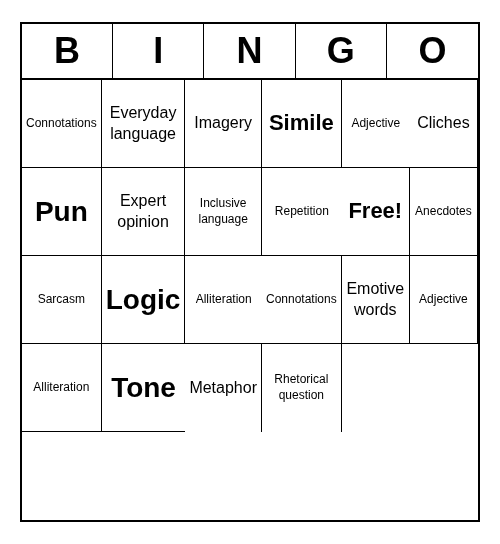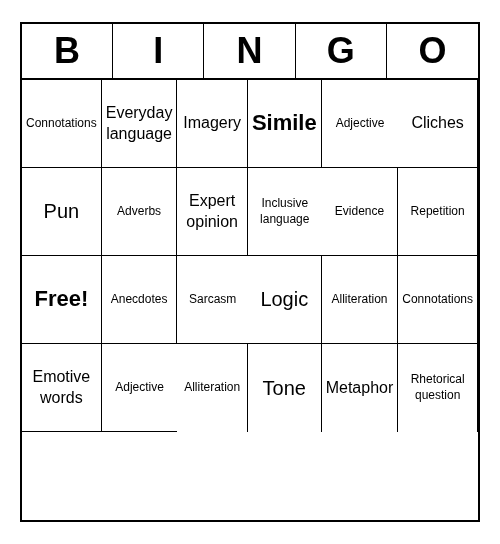--- a/index.html
+++ b/index.html
@@ -79,22 +79,22 @@
       text-align: right;
     }
 
     .cell-text-medium {
       font-size: 16px;
       font-weight: normal;
       line-height: 1.3;
     }
 
     .cell-text-xl {
-      font-size: 20px;
-      font-weight: normal;
+      font-size: 28px;
+      font-weight: bold;
     }
   </style>
 </head>
 <body>
 
 <div class="bingo-card">
   <div class="bingo-header">
   <div class="bingo-header-cell">B</div>
       <div class="bingo-header-cell">I</div>
       <div class="bingo-header-cell">N</div>
@@ -117,30 +117,24 @@
       <div class="bingo-cell">
         <span class="cell-text">Adjective</span>
       </div>
       <div class="bingo-cell">
         <span class="cell-text-medium">Cliches</span>
       </div>
       <div class="bingo-cell">
         <span class="cell-text-xl">Pun</span>
       </div>
       <div class="bingo-cell">
-        <span class="cell-text">Adverbs</span>
-      </div>
-      <div class="bingo-cell">
         <span class="cell-text-medium">Expert opinion</span>
       </div>
       <div class="bingo-cell">
         <span class="cell-text">Inclusive language</span>
-      </div>
-      <div class="bingo-cell">
-        <span class="cell-text">Evidence</span>
       </div>
       <div class="bingo-cell">
         <span class="cell-text">Repetition</span>
       </div>
       <div class="bingo-cell">
         <span class="cell-text-large">Free!</span>
       </div>
       <div class="bingo-cell">
         <span class="cell-text">Anecdotes</span>
       </div>

